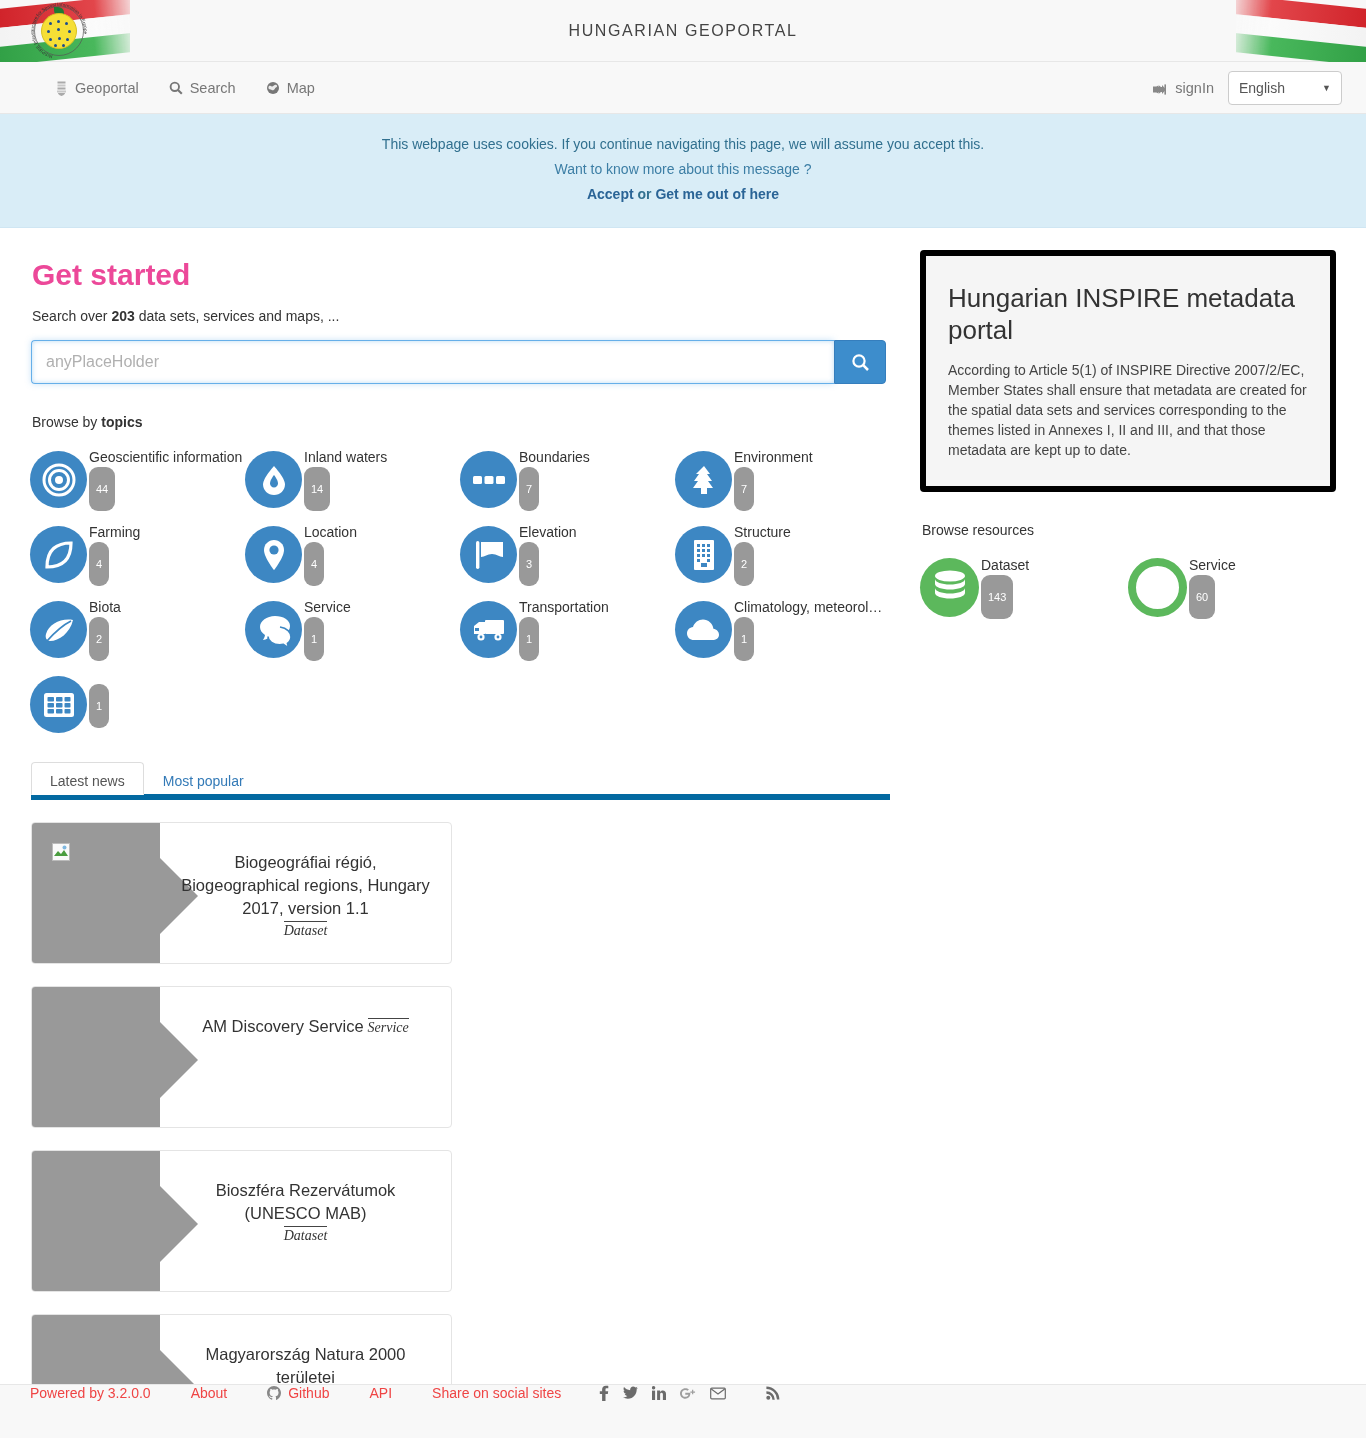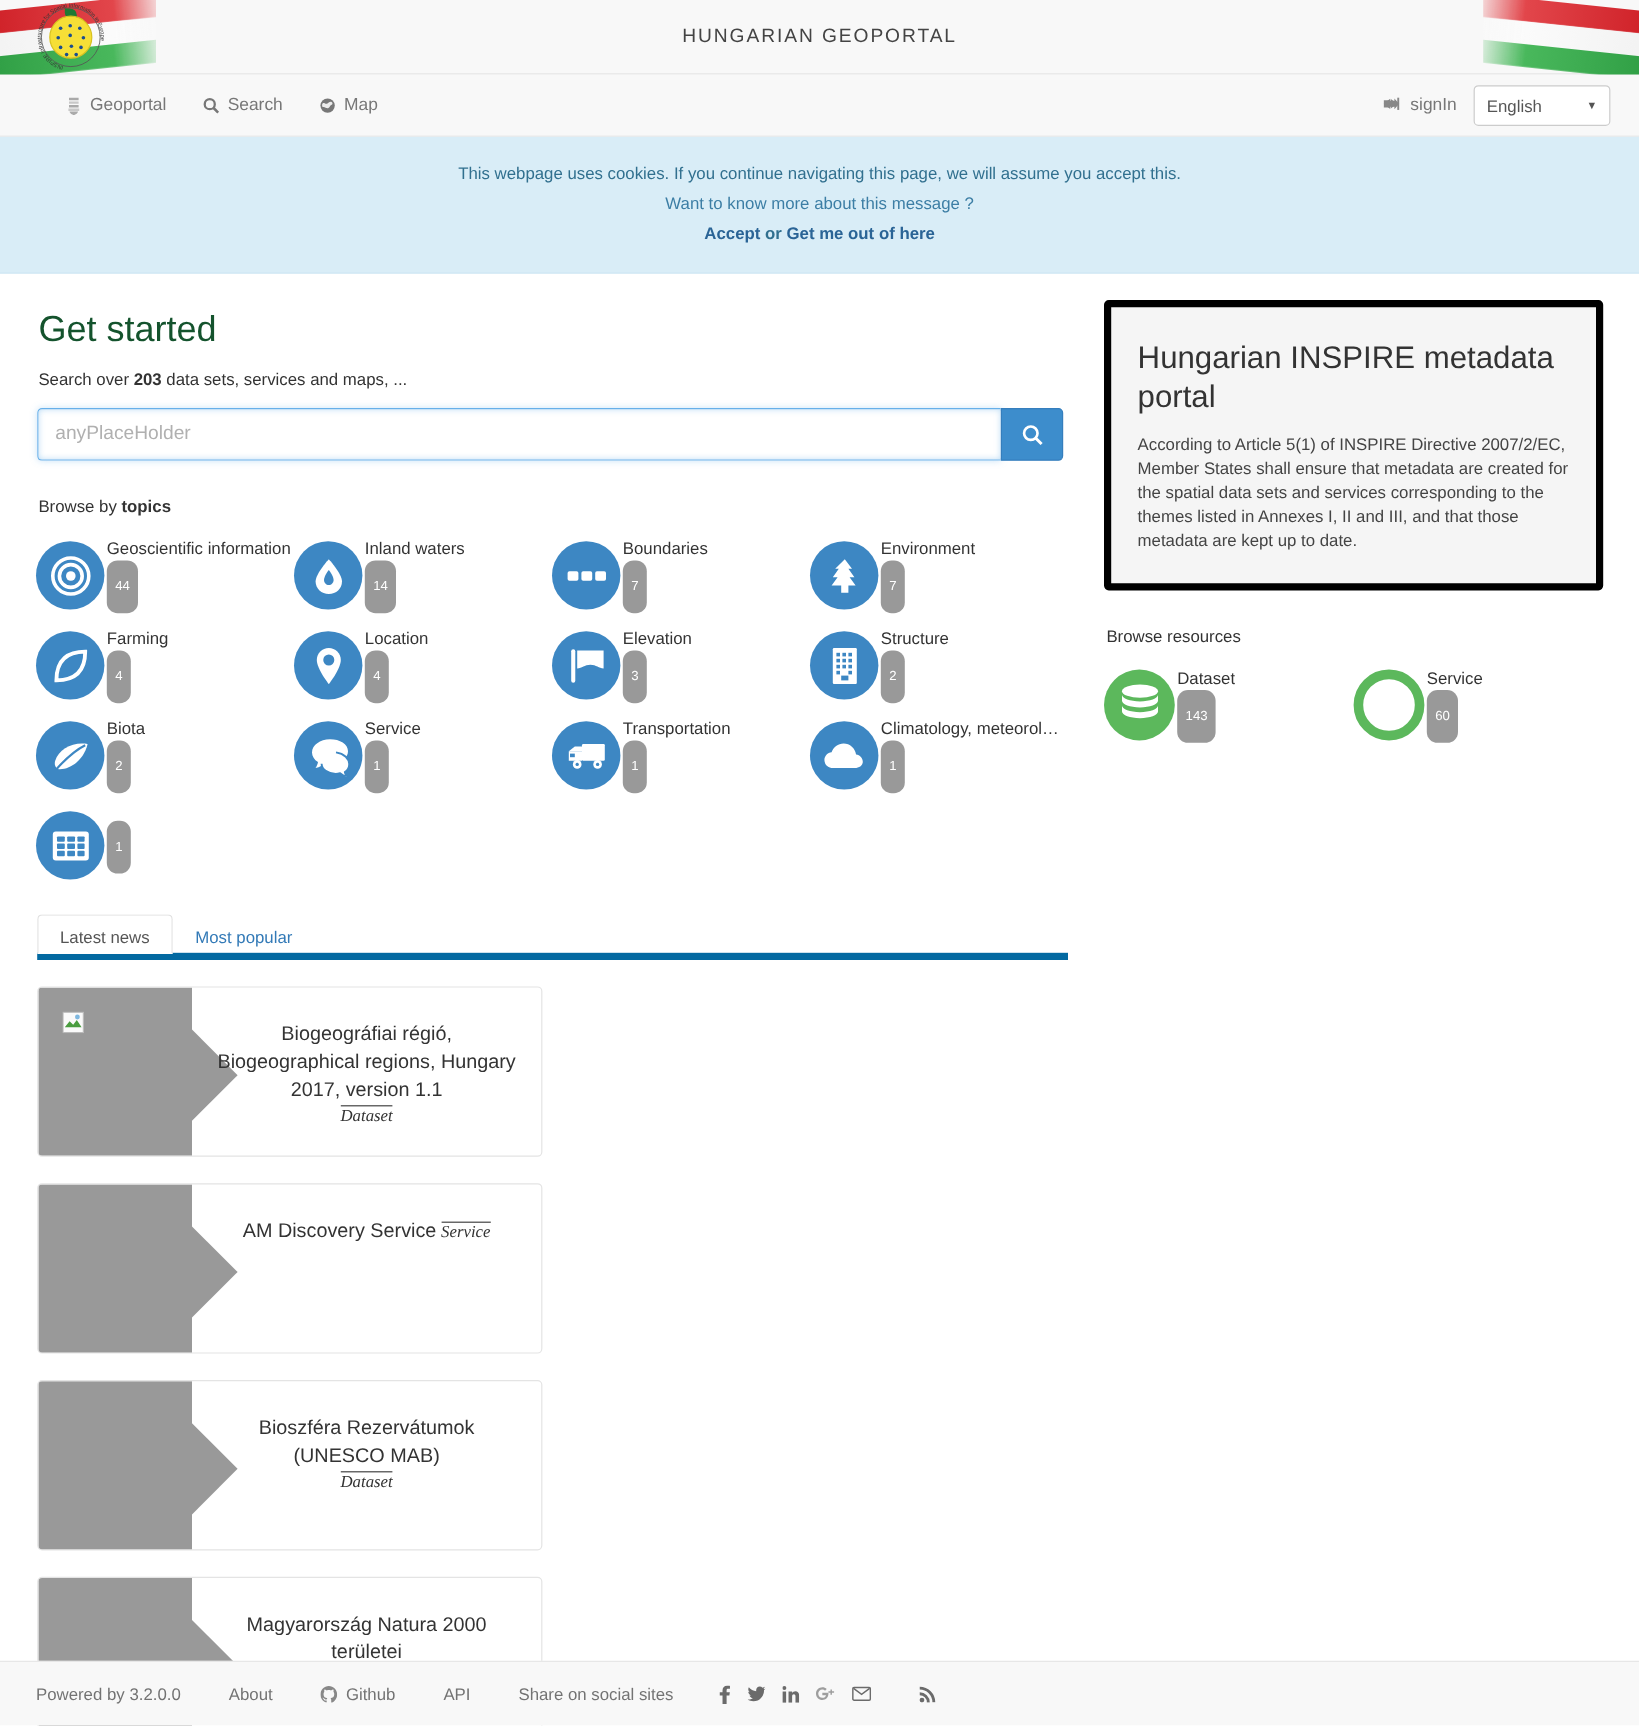--- a/index.html
+++ b/index.html
@@ -64,21 +64,21 @@
     display: flex; align-items: center;
     padding: 0 24px 0 54px;
   }
   .nav-left { display: flex; align-items:center; gap: 30px; }
   .nav-item {
     display: flex; align-items: center; gap: 7px;
     color: #777; font-size: 14.5px; cursor: pointer;
   }
   .nav-item .ic { display:inline-flex; width:14px; height:16px; align-items:center; justify-content:center;}
   .nav-right { margin-left: auto; display: flex; align-items: center; gap: 14px; }
-  .signin { display:flex; align-items:flex-start; gap:8px; color:#777; font-size:14.5px; cursor:pointer; }
+  .signin { display:flex; align-items:flex-end; gap:8px; color:#777; font-size:14.5px; cursor:pointer; }
   .lang-select {
     width: 114px; height: 34px; border: 1px solid #ccc; border-radius: 4px;
     background:#fff; display:flex; align-items:center; padding: 0 10px;
     font-size: 14px; color: #555; position: relative; cursor: pointer;
   }
   .lang-select .caret { position:absolute; right: 10px; font-size: 9px; color:#555; }
 
   
   .cookie {
     background: #d9edf7;
@@ -96,21 +96,21 @@
   .cookie .row3 { font-weight: bold; }
   .cookie .or { font-weight: bold; color:#31708f; }
 
   
   .container { width: 1366px; padding: 0 30px; position: relative; }
   .main-grid { display: flex; gap: 0; }
   .col-left { width: 860px; }
   .col-right { width: 446px; padding-left: 30px; padding-top: 22px;}
 
   h1.getstarted {
-    font-size: 30px; font-weight: normal; color: #14532d;
+    font-size: 30px; font-weight: bold; color: #ec4899;
     margin: 30px 0 16px 2px;
   }
   .search-over { font-size: 14px; color:#333; margin: 0 0 16px 2px; }
   .search-over b { font-weight: bold; }
 
   .search-wrap { display: flex; margin-left:1px; width: 855px; }
   .search-input {
     flex: 1; height: 44px;
     border: 1px solid #66afe9; border-right: none;
     border-radius: 4px 0 0 4px;
@@ -225,22 +225,22 @@
     font-style: italic; font-size: 14px; color: #333;
     border-top: 1px solid #444;
     display: inline-block; padding-top: 1px;
     margin-top: 1px;
   }
 
   
   .footer {
     position: absolute; left:0; bottom:0; width: 1366px; height: 54px;
     background: #f8f8f8; border-top: 1px solid #e7e7e7;
-    display:flex; align-items:center; padding: 0 30px;
-    font-size: 14px; color: #737373;
+    display:flex; align-items:flex-start; padding: 0 30px;
+    font-size: 14px; color: #ef4444;
   }
   .footer .fitem { margin-right: 40px; display:flex; align-items:center; gap:7px; }
   .footer .fitem.nogap { margin-right: 28px; }
   .social { display:flex; align-items:center; gap: 14px; margin-left: 10px; }
   .social span { cursor:pointer; color:#6b6b6b; }
   .rss { margin-left: 40px; color:#6b6b6b; cursor:pointer; }
   svg { display:block; }
 </style>
 </head>
 <body>

